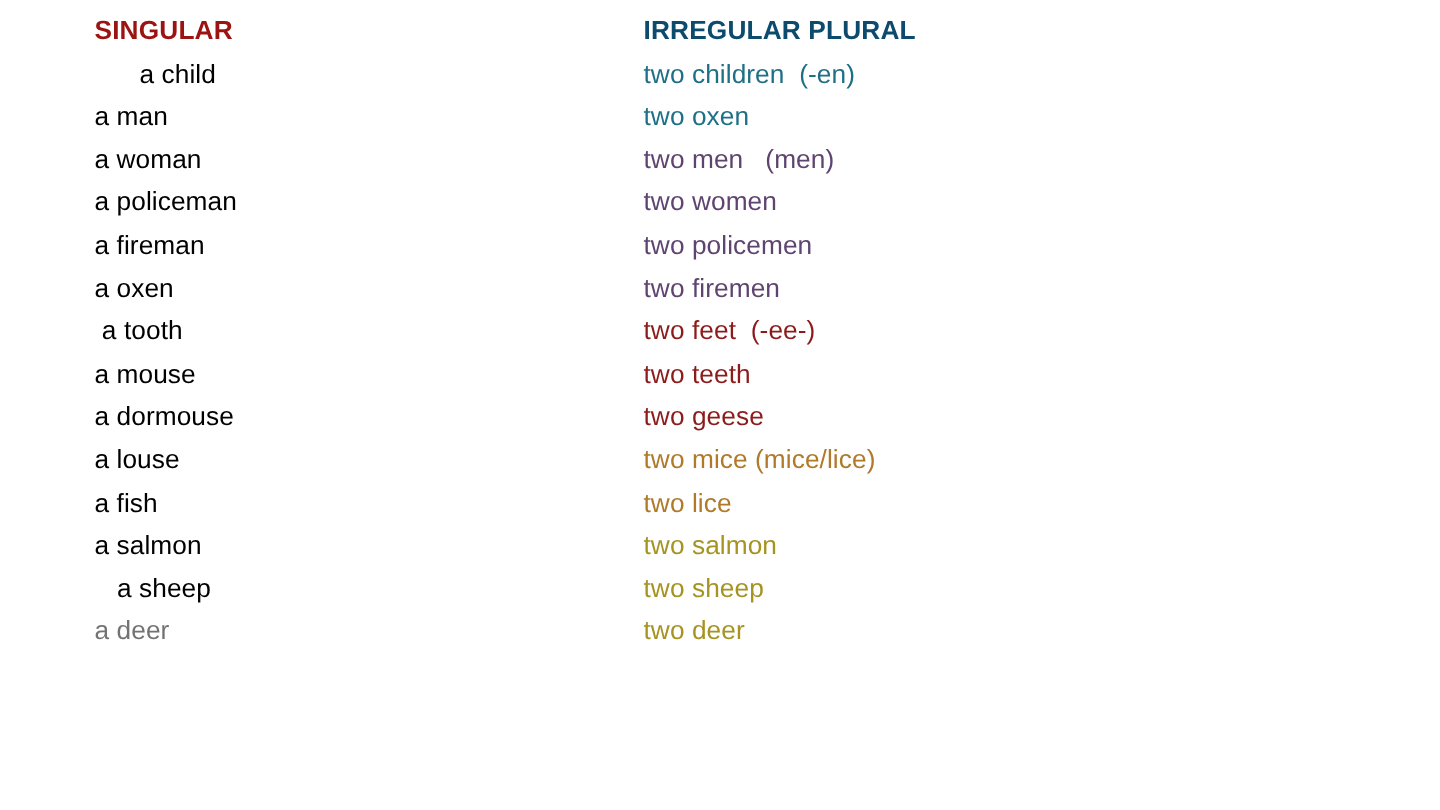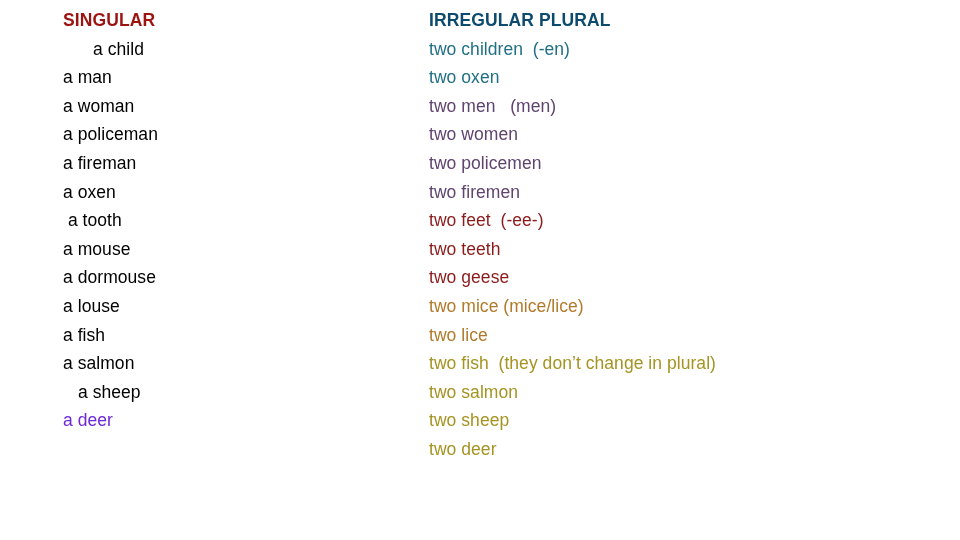--- a/index.html
+++ b/index.html
@@ -74,39 +74,38 @@
           <div class="row" style="color: rgb(0, 0, 0);">a policeman</div>
           <div class="row" style="color: rgb(0, 0, 0);">a fireman</div>
           <div class="row" style="color: rgb(0, 0, 0);">a oxen</div>
           <div class="row" style="color: rgb(0, 0, 0);"> a tooth</div>
           <div class="row" style="color: rgb(0, 0, 0);">a mouse</div>
           <div class="row" style="color: rgb(0, 0, 0);">a dormouse</div>
           <div class="row" style="color: rgb(0, 0, 0);">a louse</div>
           <div class="row" style="color: rgb(0, 0, 0);">a fish</div>
           <div class="row" style="color: rgb(0, 0, 0);">a salmon</div>
           <div class="row" style="color: rgb(0, 0, 0); margin-left: 15px;">a sheep</div>
-          <div class="row" style="color: #6d28d9;">a deer</div>
+          <div class="row" style="color: #737373;">a deer</div>
         </div>
     </div>
 
     <div class="column column-plural">
       <div class="col-header" style="color: #0c4a6e;">IRREGULAR PLURAL</div>
       <div id="plural-list">
           <div class="row" style="color: rgb(31, 111, 134);">two children  (-en)</div>
           <div class="row" style="color: rgb(31, 111, 134);">two oxen</div>
           <div class="row" style="color: rgb(95, 68, 112);">two men   (men)</div>
           <div class="row" style="color: rgb(95, 68, 112);">two women</div>
           <div class="row" style="color: rgb(95, 68, 112);">two policemen</div>
           <div class="row" style="color: rgb(95, 68, 112);">two firemen</div>
           <div class="row" style="color: rgb(140, 27, 27);">two feet  (-ee-)</div>
           <div class="row" style="color: rgb(140, 27, 27);">two teeth</div>
           <div class="row" style="color: rgb(140, 27, 27);">two geese</div>
           <div class="row" style="color: rgb(176, 122, 42);">two mice (mice/lice)</div>
           <div class="row" style="color: rgb(176, 122, 42);">two lice</div>
-          <div class="row" style="color: rgb(165, 147, 34);">two fish  (they don’t change in plural)</div>
           <div class="row" style="color: rgb(165, 147, 34);">two salmon</div>
           <div class="row" style="color: rgb(165, 147, 34);">two sheep</div>
           <div class="row" style="color: rgb(165, 147, 34);">two deer</div>
         </div>
     </div>
 
   </div>
 </div>
 
 </body></html>

